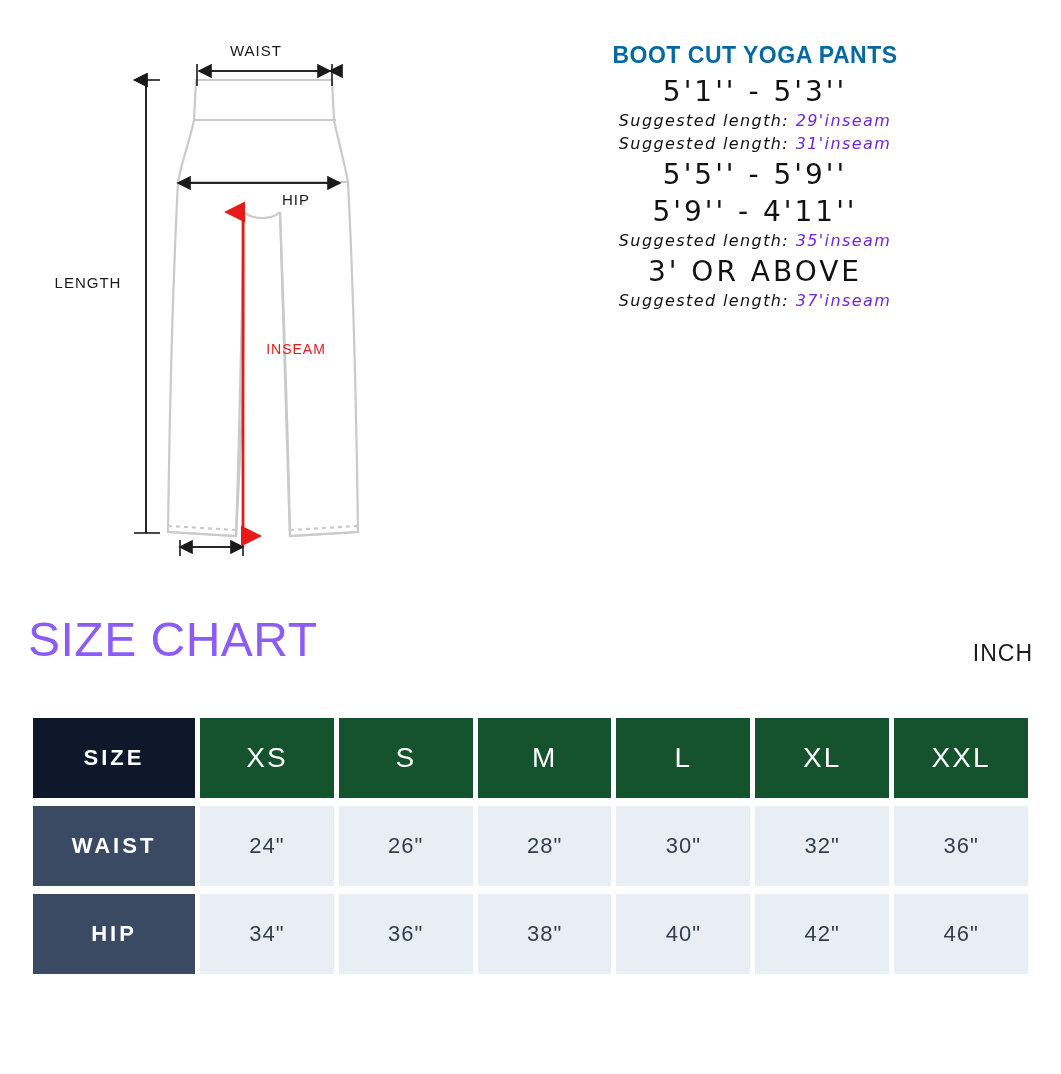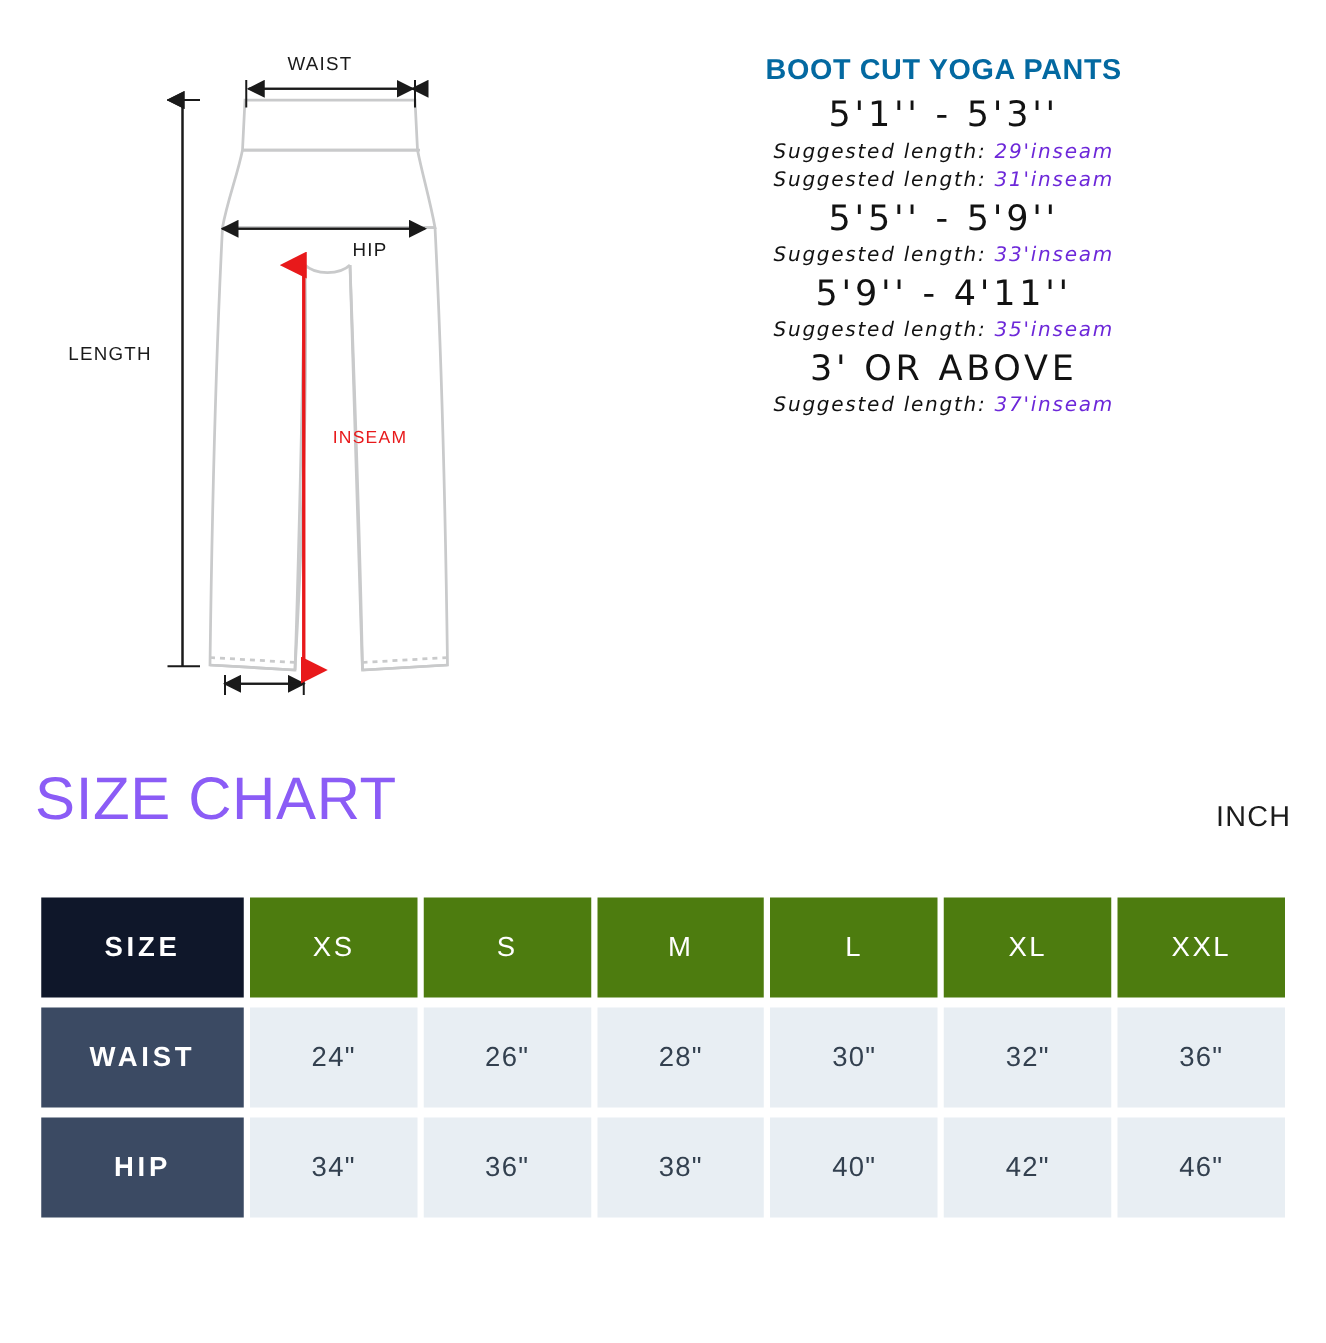--- a/index.html
+++ b/index.html
@@ -118,23 +118,23 @@
   }
   td.hdr-label {
     background: #0f172a;
     color: #ffffff;
     font-weight: bold;
     font-size: 22px;
     letter-spacing: 3px;
     width: 160px;
   }
   td.hdr-size {
-    background: #4d7c0f;
+    background: #14532d;
     color: #ffffff;
-    font-size: 22px;
+    font-size: 28px;
     letter-spacing: 2px;
   }
   td.row-label {
     background: #3b4a63;
     color: #ffffff;
     font-weight: bold;
     font-size: 22px;
     letter-spacing: 3px;
   }
   td.cell {
@@ -231,24 +231,20 @@
       <span>Suggested length:</span>
       <span class="val">29'inseam</span>
     </div>
 
     <div class="sugg-row">
       <span>Suggested length:</span>
       <span class="val">31'inseam</span>
     </div>
 
     <div class="height-row">5'5'' - 5'9''</div>
-    <div class="sugg-row">
-      <span>Suggested length:</span>
-      <span class="val">33'inseam</span>
-    </div>
 
     <div class="height-row">5'9'' - 4'11''</div>
     <div class="sugg-row">
       <span>Suggested length:</span>
       <span class="val">35'inseam</span>
     </div>
 
     <div class="height-row">3' OR ABOVE</div>
     <div class="sugg-row">
       <span>Suggested length:</span>

